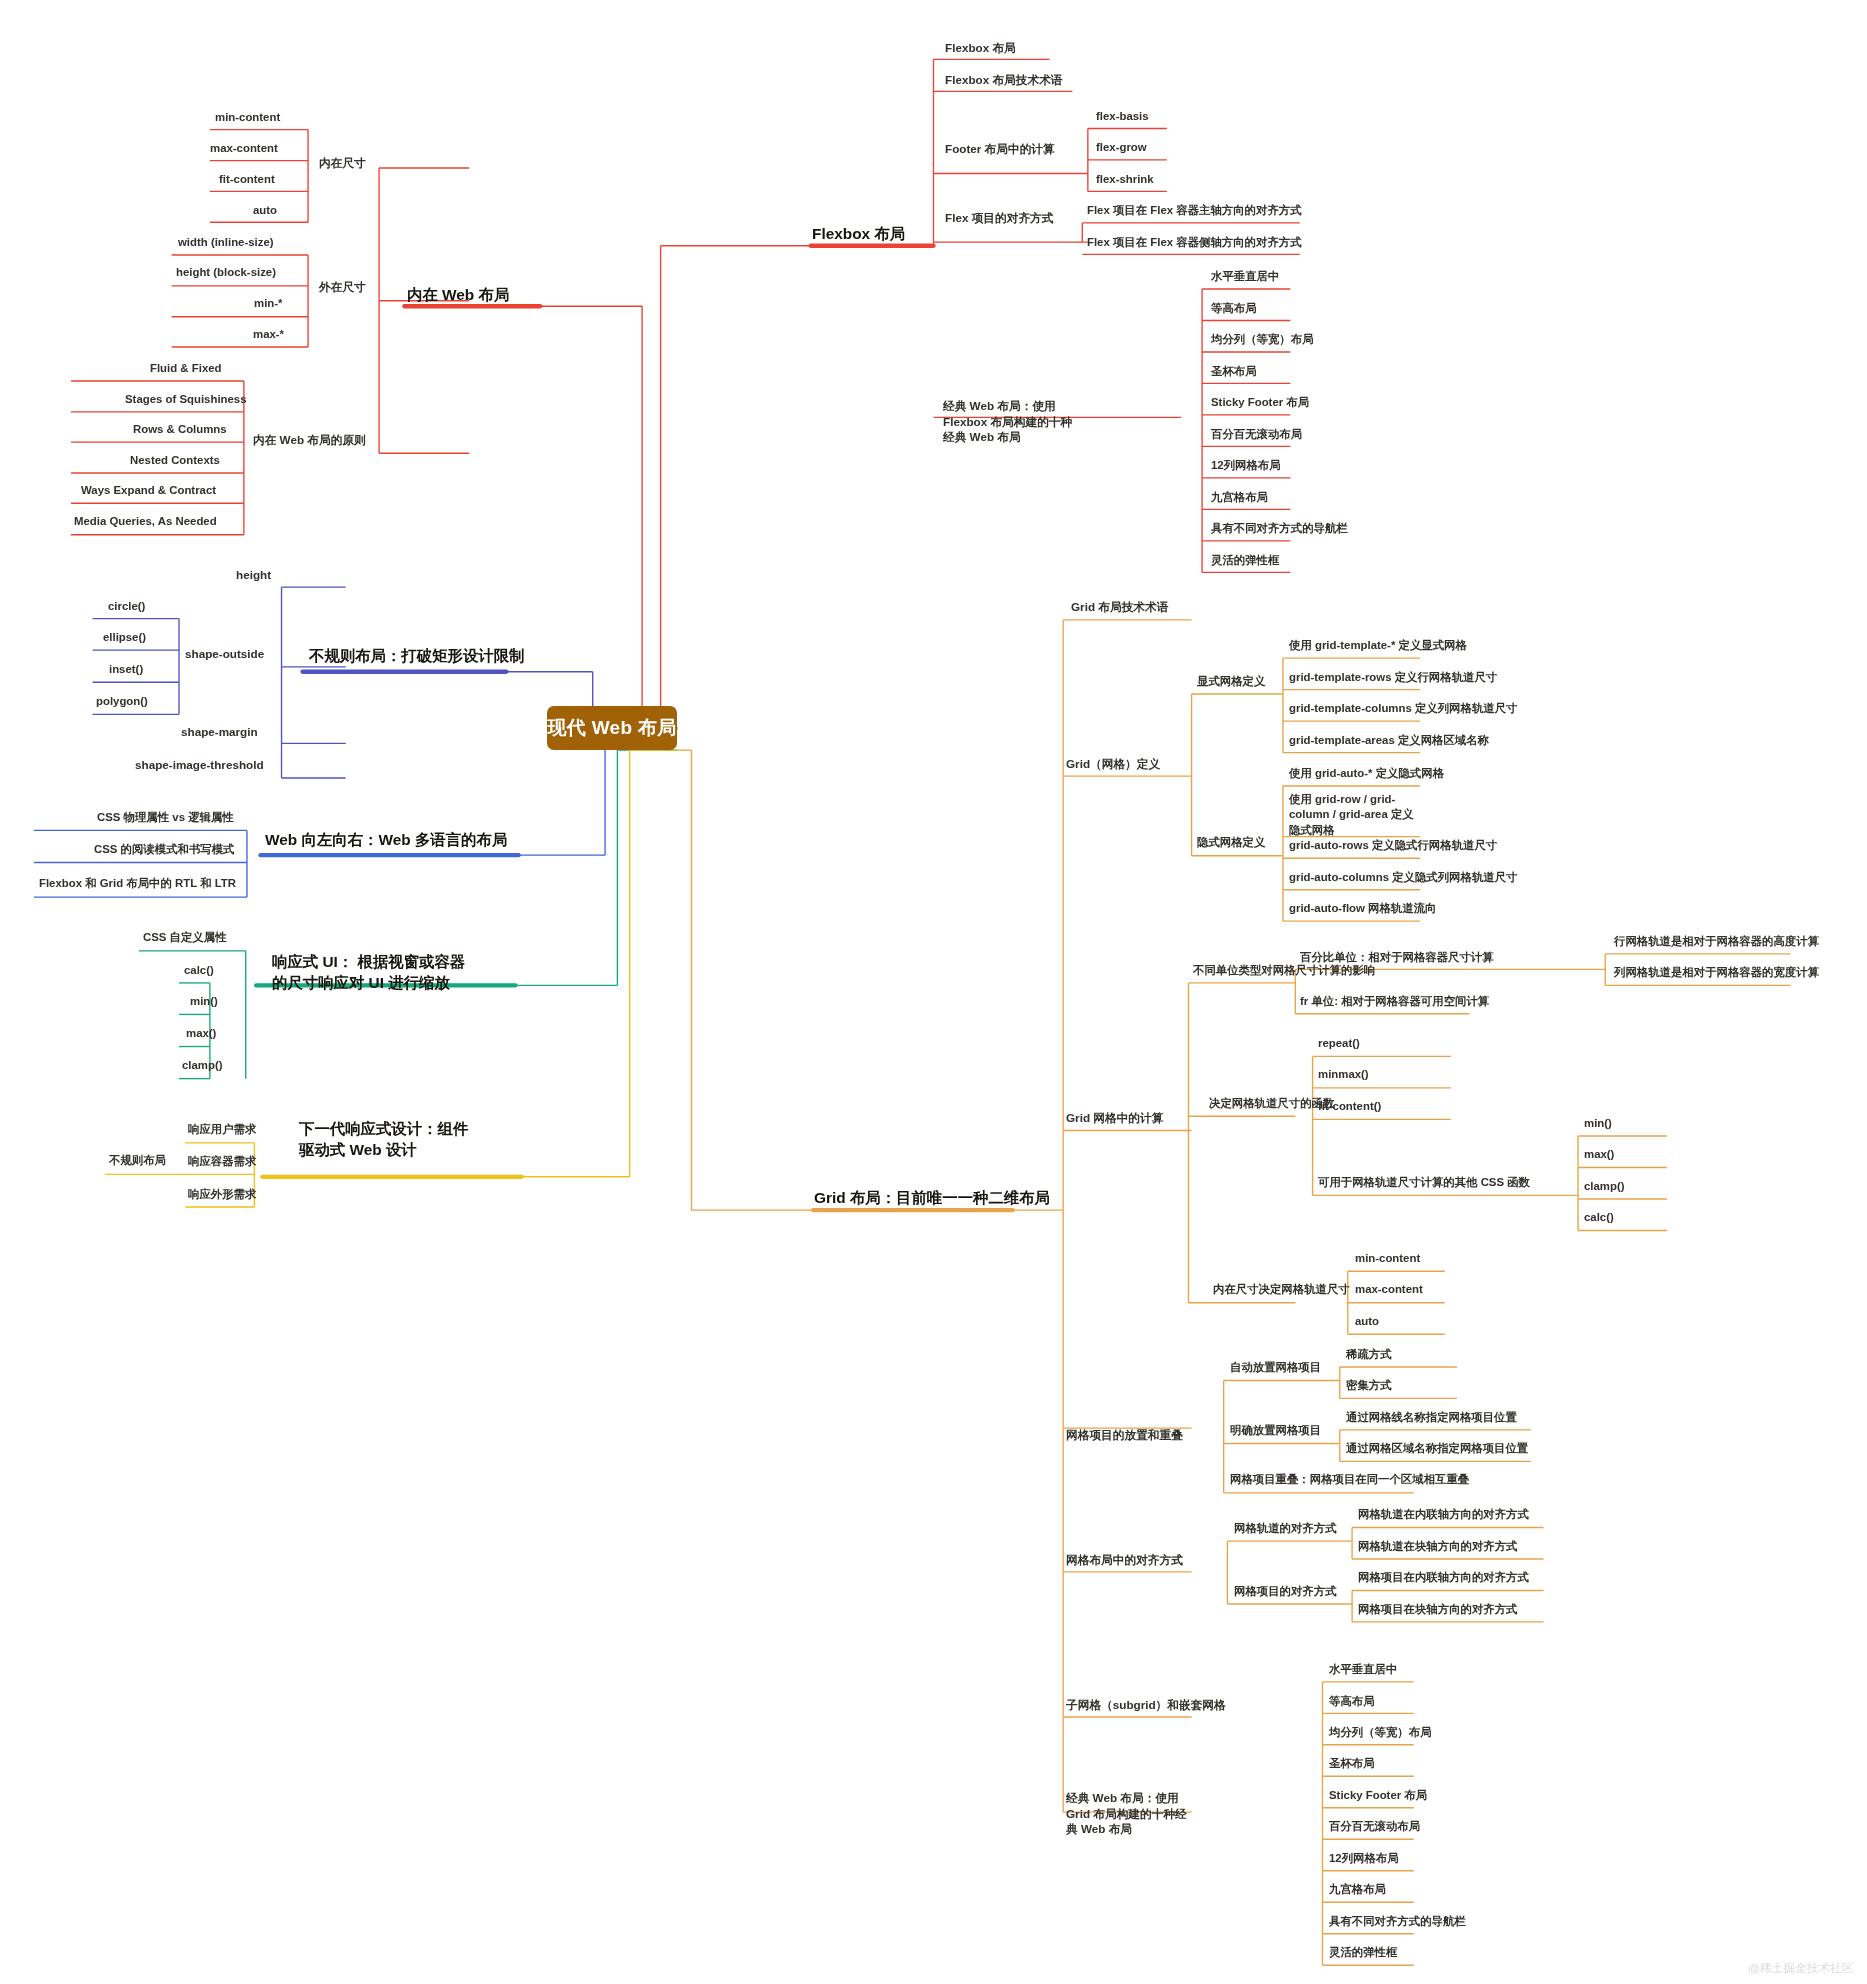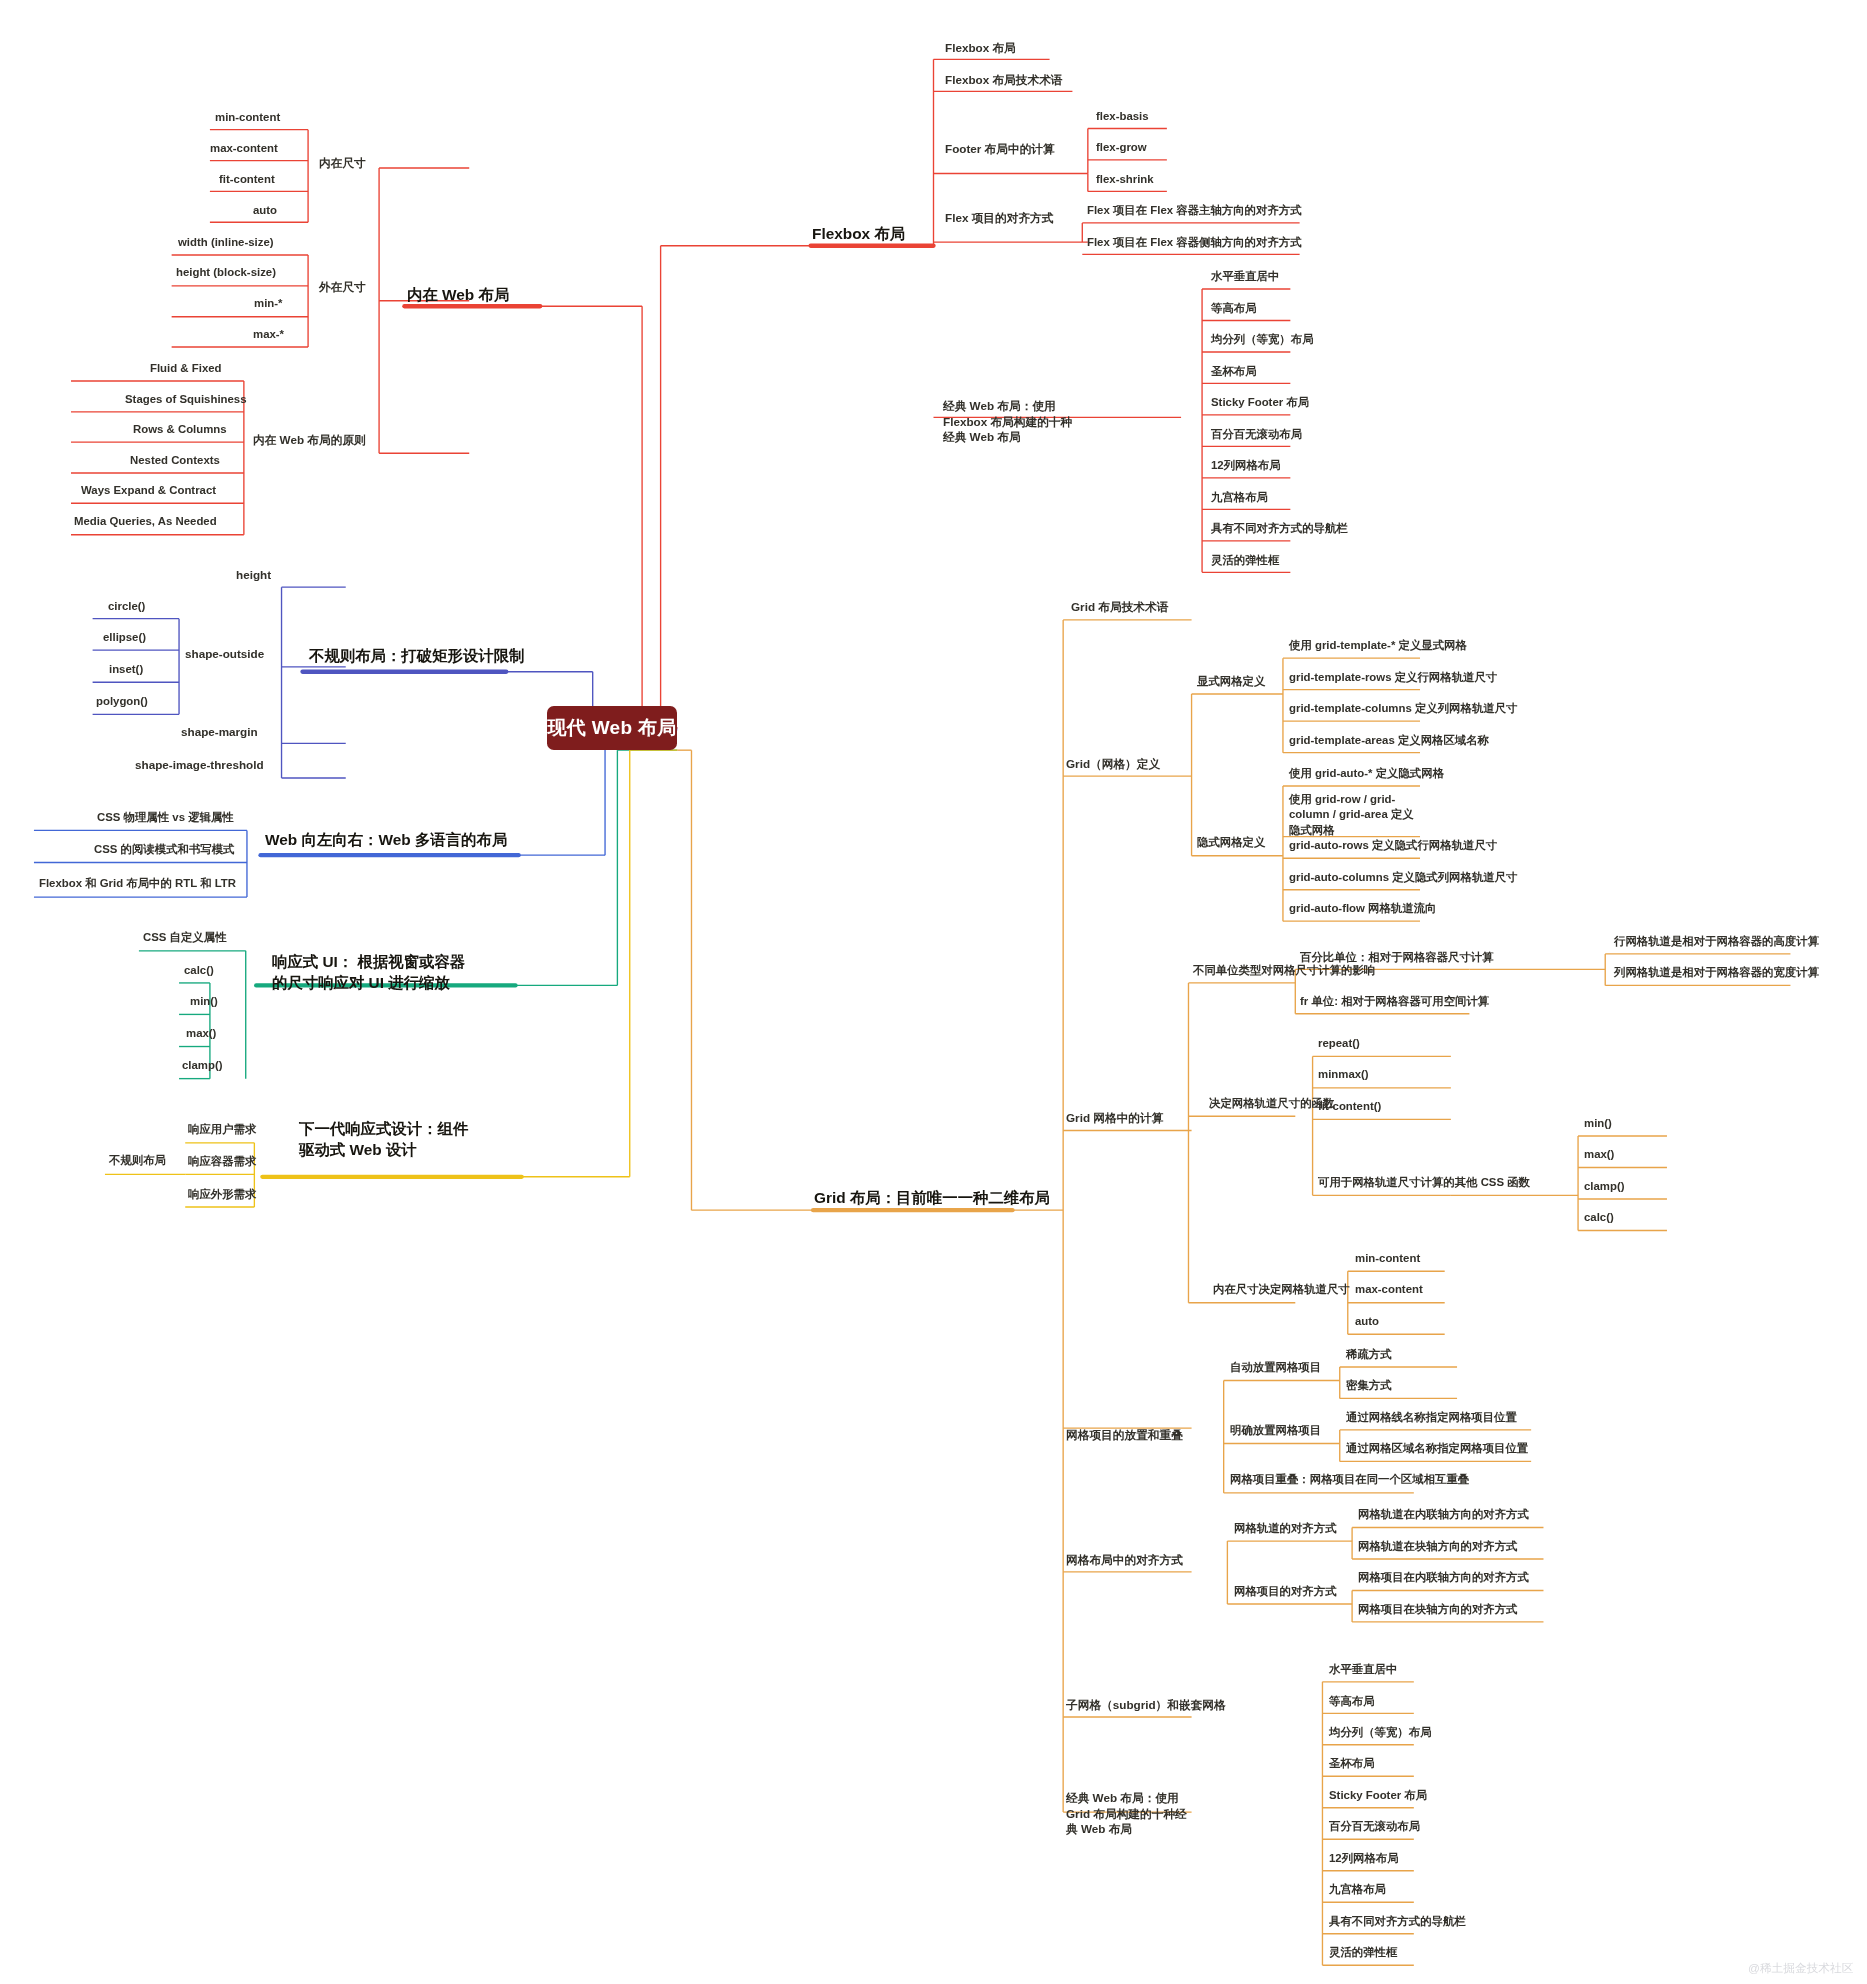--- a/index.html
+++ b/index.html
@@ -8,21 +8,21 @@
   svg#wires{position:absolute;left:0;top:0;width:1867px;height:1985px;pointer-events:none;}
 
   .node{position:absolute;white-space:nowrap;color:#32302a;font-weight:bold;line-height:1.34;}
   .lv3{font-size:11.4px;}
   .lv2{font-size:11.7px;}
   .lv1{font-size:15.4px;color:#17150f;}
   .wrap2{white-space:normal;}
 
   #root{
     position:absolute;left:547px;top:706px;width:130px;height:44px;
-    background:#7f1d1d;border-radius:6.8px;color:#fff;
+    background:#a16207;border-radius:6.8px;color:#fff;
     display:flex;align-items:center;justify-content:center;
     font-size:19px;font-weight:bold;letter-spacing:0.3px;
   }
   .wm{position:absolute;right:13.6px;bottom:8.6px;font-size:11.7px;color:#d9dade;font-weight:normal;}
 </style>
 </head>
 <body>
 
 <div id="canvas">
 

